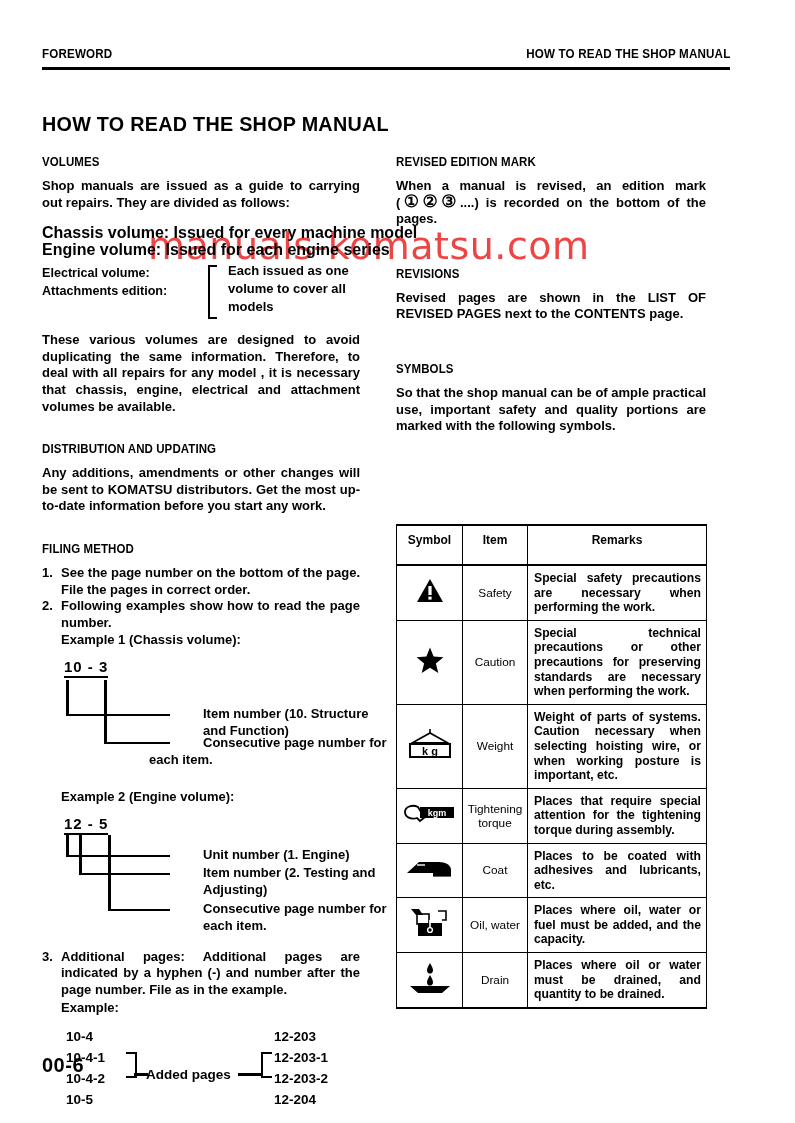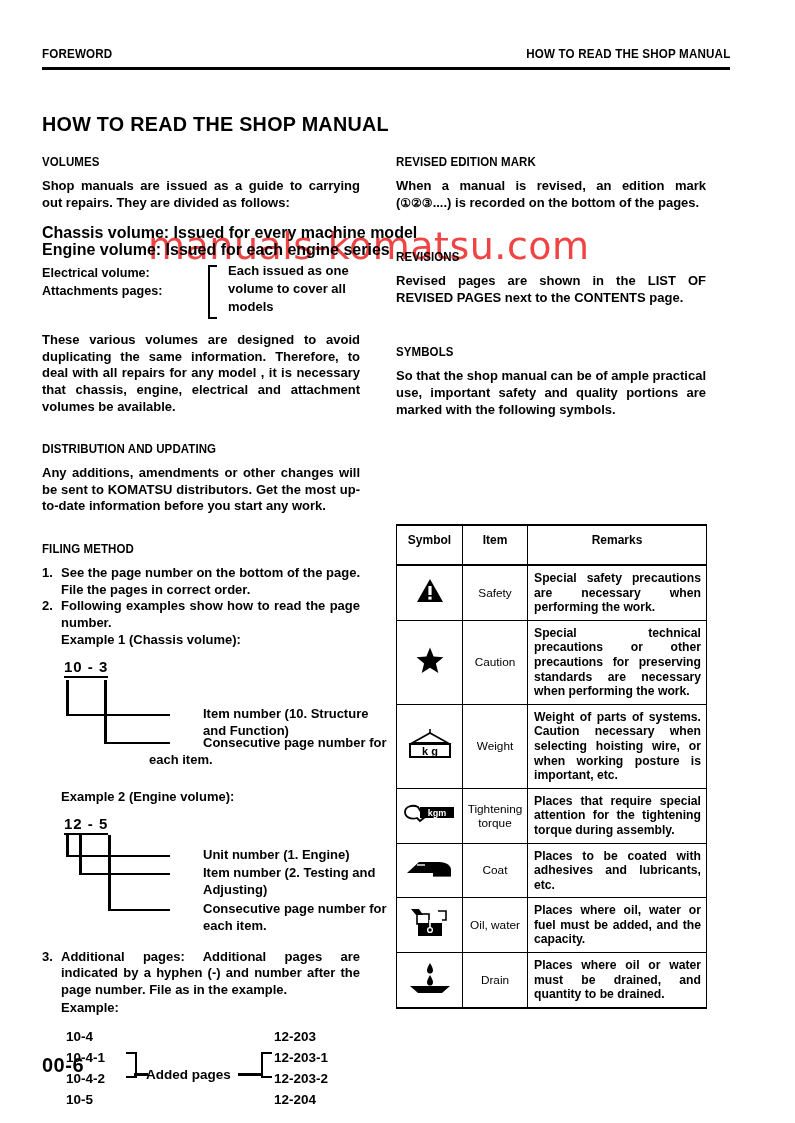--- a/index.html
+++ b/index.html
@@ -258,21 +258,21 @@
   .watermark {
     position: absolute;
     left: 148px; top: 224px;
     font-size: 38px;
     color: #ef4444;
     letter-spacing: 0.5px;
     white-space: nowrap;
     pointer-events: none;
     font-family: "DejaVu Sans", sans-serif;
   }
-  .circnum { font-family: Liberation Serif, serif; font-size: 12px; }
+  .circnum { font-family: Liberation Mono, monospace; font-size: 17px; }
 </style>
 </head>
 <body>
 
 <div class="page">
 
   <div class="hdr">
     <div class="hdr-left">FOREWORD</div>
     <div class="hdr-right">HOW TO READ THE SHOP MANUAL</div>
     <div class="hdr-rule"></div>
@@ -294,21 +294,21 @@
       </div>
       <div class="vol-line">
         <span class="lbl">Engine volume:</span>
         <span class="val">Issued for each engine series</span>
       </div>
     </div>
 
     <div class="vol-group">
       <div class="names">
         <div>Electrical volume:</div>
-        <div>Attachments pages:</div>
+        <div>Attachments edition:</div>
       </div>
       <div class="brace"></div>
       <div class="note">
         <div>Each issued as one</div>
         <div>volume to cover all</div>
         <div>models</div>
       </div>
     </div>
 
     <p class="body">These various volumes are designed to avoid duplicating the same information. Therefore, to deal with all repairs for any model , it is necessary that chassis, engine, electrical and attachment volumes be available.</p>

